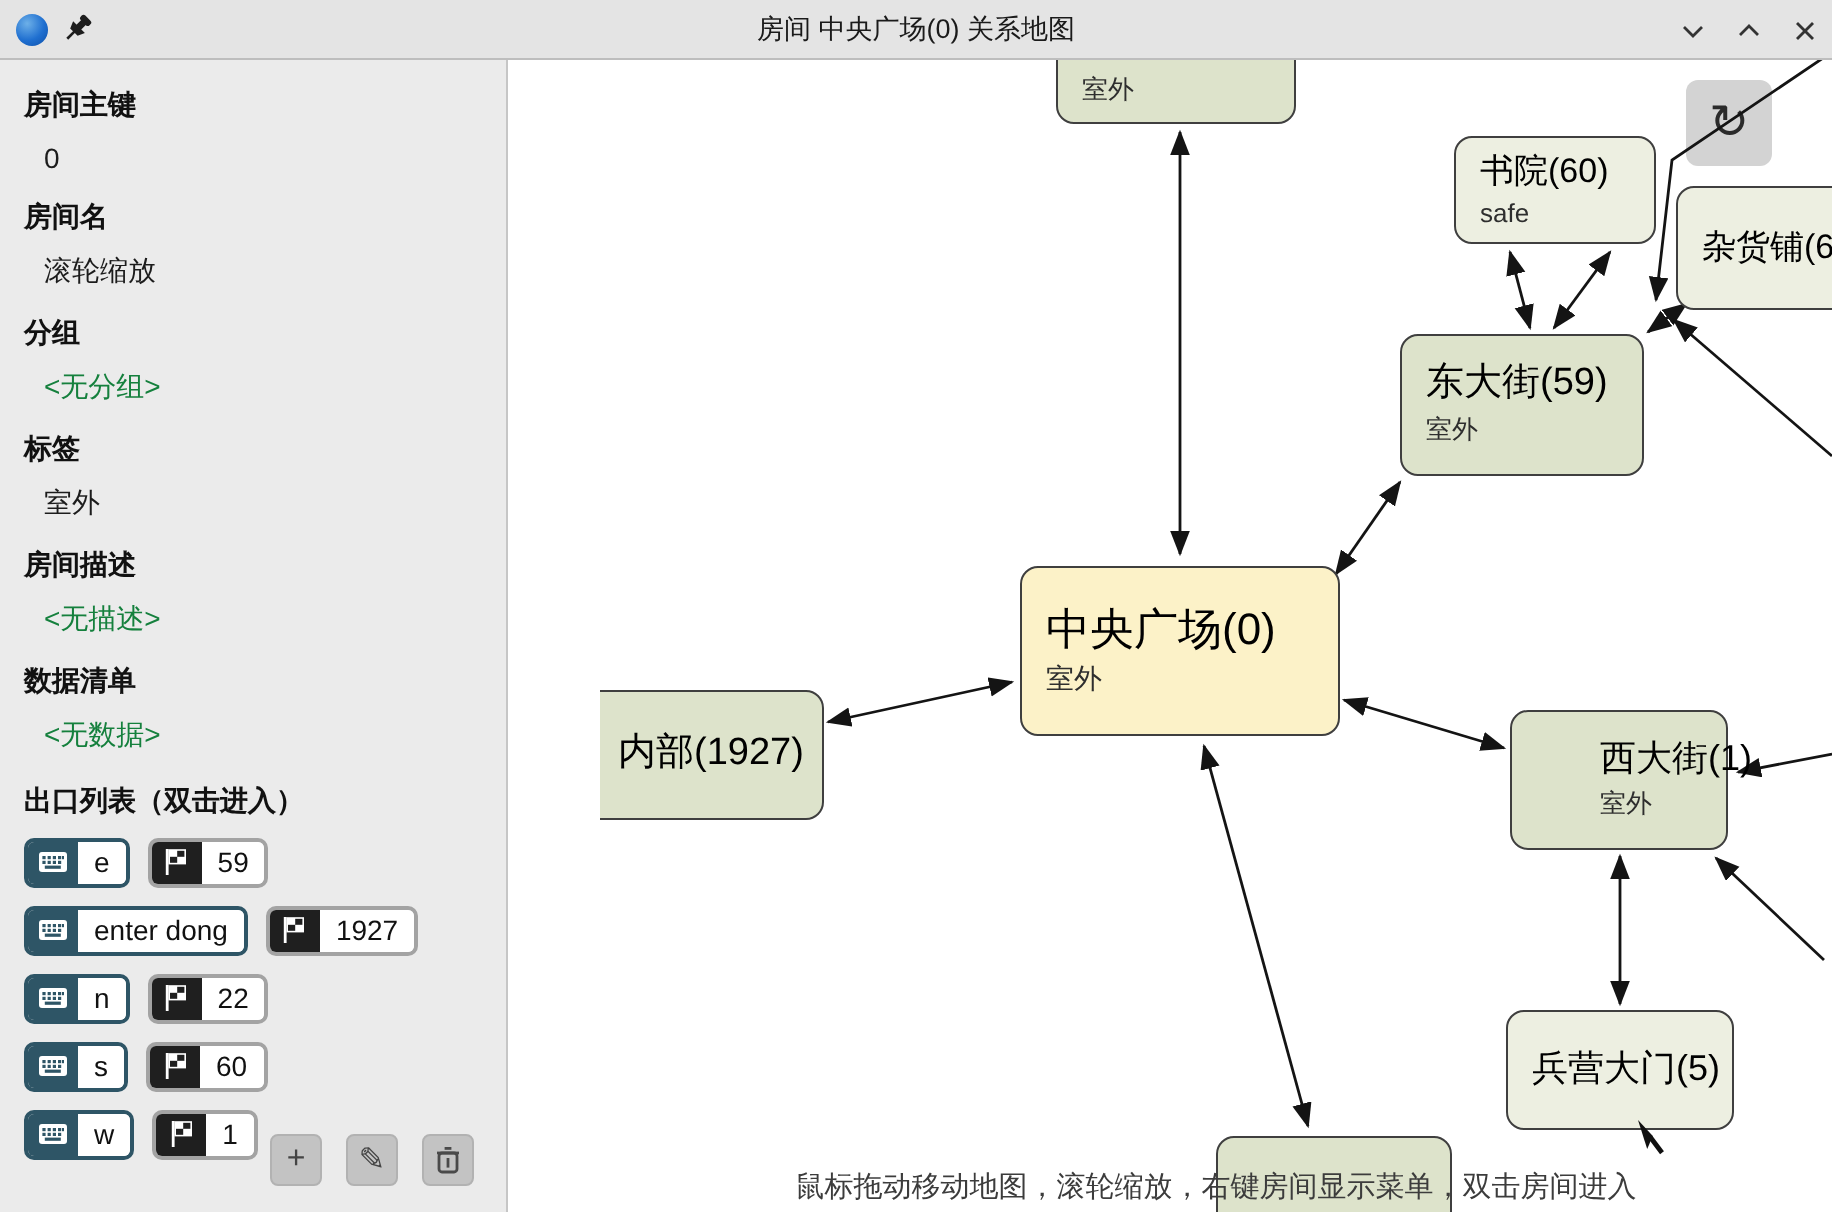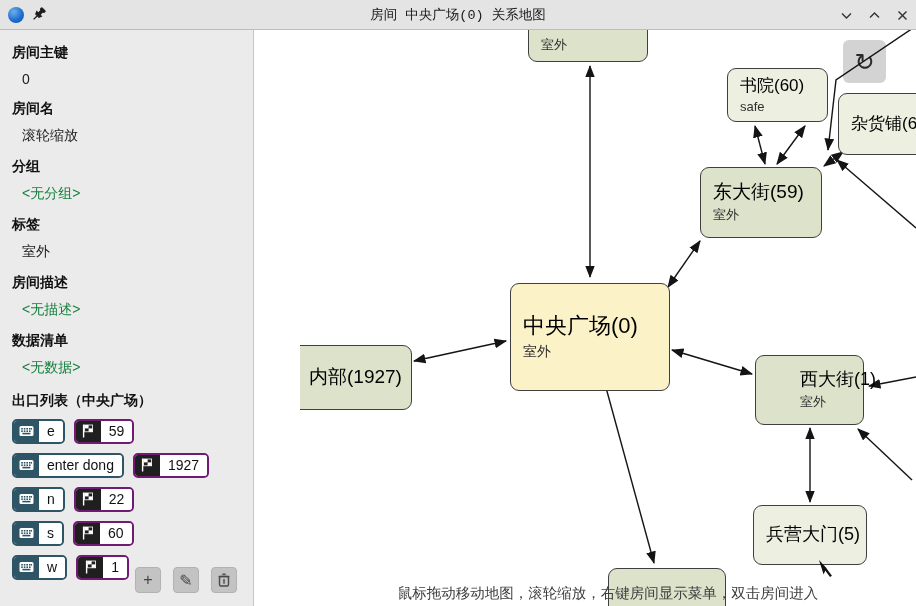--- a/index.html
+++ b/index.html
@@ -3,21 +3,21 @@
 <meta charset="utf-8">
 <style>
   * { margin:0; padding:0; box-sizing:border-box; }
   html,body { width:916px; height:606px; overflow:hidden;
     font-family:"Liberation Sans","DejaVu Sans",sans-serif; background:#fff; }
   .window { position:relative; width:916px; height:606px; background:#fff; }
 
   
   .titlebar { position:absolute; left:0; top:0; width:916px; height:30px;
     background:#e4e4e4; border-bottom:1px solid #bdbdbd;
-    display:flex; align-items:center;font-family:Liberation Mono, monospace; }
+    display:flex; align-items:center; }
   .app-icon { position:absolute; left:8px; top:7px; width:16px; height:16px;
     border-radius:50%; background:radial-gradient(circle at 35% 30%, #6db0e8 0%, #1f6fd0 55%, #0d4fa8 100%); }
   .pin-wrap { position:absolute; left:31px; top:7px; width:16px; height:16px; }
   .titlebar-title { width:100%; text-align:center; font-size:13.5px; color:#1a1a1a; }
   .win-controls { position:absolute; right:6px; top:0; height:30px; display:flex; align-items:center; gap:12px; }
   .win-btn { width:16px; height:16px; display:flex; align-items:center; justify-content:center; }
   .win-btn svg { stroke:#333; stroke-width:1.4; fill:none; }
 
   
   .sidebar { position:absolute; left:0; top:30px; width:254px; height:576px;
@@ -27,21 +27,21 @@
   .f-value { font-size:14px; color:#1c1c1c; margin-top:9px; padding-left:10px; }
   .f-value.muted { color:#15803d; }
   .exits-header { font-size:14px; font-weight:bold; color:#111; margin-top:15px; }
   .exit-row { display:flex; align-items:center; gap:9px; margin-top:8px; height:26px; }
   .badge { display:inline-flex; align-items:stretch; height:25px; border-radius:5px; overflow:hidden; }
   .badge .seg-icon { display:flex; align-items:center; justify-content:center; width:25px; }
   .badge .seg-text { display:flex; align-items:center; background:#fff; padding:0 8px;
     font-size:14px; color:#111; }
   .badge-kbd { border:2px solid #2e5566; }
   .badge-kbd .seg-icon { background:#2e5566; }
-  .badge-flag { border:2px solid #701a75; }
+  .badge-flag { border:2px solid #a3a3a3; }
   .badge-flag .seg-icon { background:#1f1f1f; }
   .sidebar-actions { position:absolute; right:16px; bottom:13px; display:flex; gap:12px; }
   .tool-btn { width:26px; height:26px; background:#c3c3c3; border:1px solid #b2b2b2;
     border-radius:4px; display:flex; align-items:center; justify-content:center;
     font-size:16px; color:#444; }
 
   
   .canvas { position:absolute; left:300px; top:30px; width:616px; height:576px;
     background:#ffffff; overflow:hidden; }
   .edge-layer { position:absolute; left:0; top:0; z-index:2; pointer-events:none; }
@@ -105,21 +105,21 @@
     <div class="f-value">滚轮缩放</div>
     <div class="f-label">分组</div>
     <div class="f-value muted">&lt;无分组&gt;</div>
     <div class="f-label">标签</div>
     <div class="f-value">室外</div>
     <div class="f-label">房间描述</div>
     <div class="f-value muted">&lt;无描述&gt;</div>
     <div class="f-label">数据清单</div>
     <div class="f-value muted">&lt;无数据&gt;</div>
 
-    <div class="exits-header">出口列表（中央广场）</div>
+    <div class="exits-header">出口列表（双击进入）</div>
 
     <div class="exit-row">
       <span class="badge badge-kbd">
         <span class="seg-icon">
           <svg width="15" height="12" viewBox="0 0 15 12">
               <rect x="0.5" y="1" width="14" height="10" rx="1.5" fill="#fff"></rect>
               <g fill="#2e5566">
                 <rect x="2.2" y="3" width="1.6" height="1.6"></rect>
                 <rect x="4.8" y="3" width="1.6" height="1.6"></rect>
                 <rect x="7.4" y="3" width="1.6" height="1.6"></rect>
@@ -346,21 +346,21 @@
 
     <div class="node node-light" style="left:538px; top:63px; width:132px; height:62px;">
       <span class="t" style="font-size:17px;">杂货铺(6</span>
     </div>
 
     <div class="node node-olive" style="left:400px; top:137px; width:122px; height:71px;">
       <span class="t">东大街(59)</span>
       <span class="s">室外</span>
     </div>
 
-    <div class="node node-yellow" style="left:210px; top:253px; width:160px; height:108px;">
+    <div class="node node-yellow" style="left:210px; top:253px; width:160px; height:85px;">
       <span class="t" style="font-size:22px;">中央广场(0)</span>
       <span class="s" style="font-size:14px;">室外</span>
     </div>
 
     <div class="node node-olive" style="left:-18px; top:315px; width:130px; height:65px; padding-left:26px;">
       <span class="t">内部(1927)</span>
     </div>
 
     <div class="node node-olive" style="left:455px; top:325px; width:109px; height:70px;padding-left:44px;">
       <span class="t" style="font-size:18px;">西大街(1)</span>

